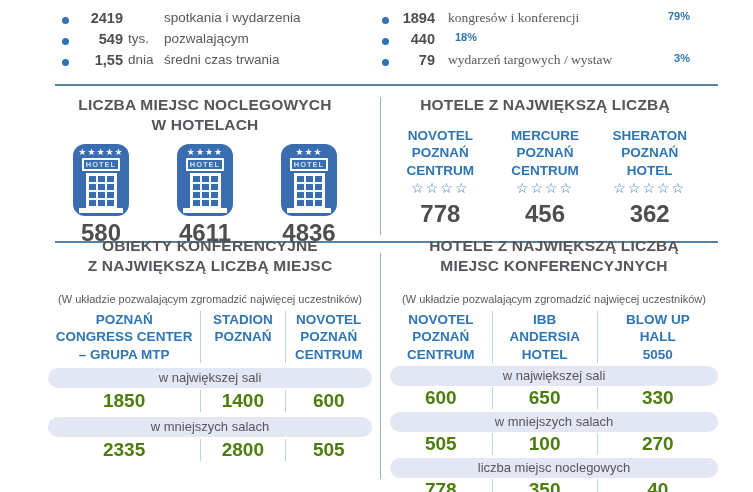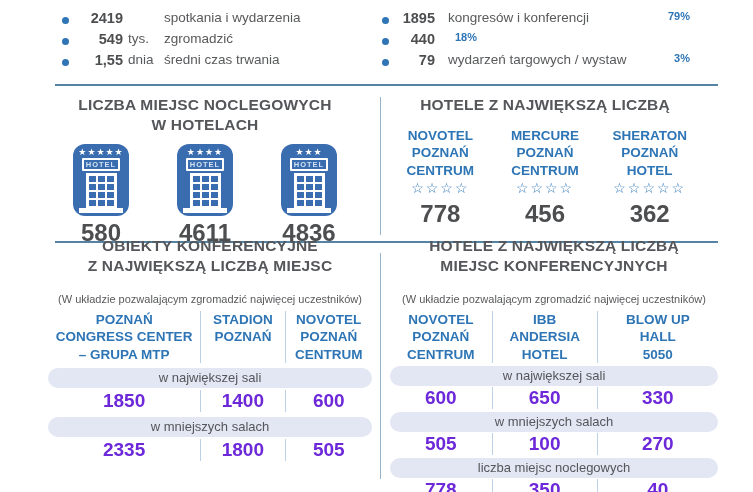--- a/index.html
+++ b/index.html
@@ -11,21 +11,21 @@
   
   .stats-row{position:absolute;top:10px;left:0;width:753px;display:flex;}
   .stats-left{margin-left:62px;width:300px;}
   .stats-right{margin-left:20px;width:308px;}
   .stat-line{display:flex;align-items:flex-start;height:21px;font-size:13.5px;color:#58595B;}
   .bullet{width:7px;height:7px;border-radius:50%;background:#2E75B6;align-self:center;flex:0 0 7px;}
   .stat-value{font-weight:bold;color:#4D4E50;font-size:14.5px;width:44px;text-align:right;margin-left:10px;}
   .stat-unit{width:34px;margin-left:5px;}
   .stat-label{margin-left:2px;white-space:nowrap;}
   .stats-right .stat-value{width:36px;}
-  .stats-right .stat-label{margin-left:13px;flex:1;}
+  .stats-right .stat-label{margin-left:13px;flex:1;font-family:Liberation Serif, serif;}
   .stat-pct{font-weight:bold;color:#2E75B6;font-size:11px;width:42px;text-align:right;}
   
   .hr{position:absolute;left:55px;width:663px;height:2px;background:#5583A4;}
   .hr1{top:84px;} .hr2{top:241px;}
   .vdiv{position:absolute;left:380px;width:1px;background:#95B2C8;}
   .vdiv1{top:97px;height:138px;} .vdiv2{top:253px;height:226px;}
   
   .sec-title{font-size:15.5px;font-weight:bold;color:#54565A;text-align:center;line-height:1.28;letter-spacing:.2px;}
   .sec-sub{font-size:11px;color:#58595B;text-align:center;margin-top:17px;white-space:nowrap;}
   
@@ -47,21 +47,21 @@
   .hotel-stars{color:#2E75B6;font-size:14px;letter-spacing:2px;line-height:17px;margin-top:1px;white-space:nowrap;}
   
   .tbl{position:absolute;top:236px;}
   .tbl-left{left:48px;width:324px;}
   .tbl-right{left:390px;width:328px;}
   .cols-head{display:flex;margin-top:6px;}
   .col-h{font-size:13.5px;font-weight:bold;color:#2E75B6;text-align:center;line-height:1.3;padding:0 3px;box-sizing:border-box;}
   .col-h+.col-h{border-left:1px solid #BCD1E5;}
   .pill{background:#E3E6F3;border-radius:10px;height:20px;line-height:20px;text-align:center;font-size:13px;color:#54565A;}
   .vals{display:flex;}
-  .val{font-size:19px;font-weight:bold;color:#6d28d9;text-align:center;line-height:22px;box-sizing:border-box;}
+  .val{font-size:19px;font-weight:bold;color:#4d7c0f;text-align:center;line-height:22px;box-sizing:border-box;}
   .val+.val{border-left:1px solid #BCD1E5;}
   .tbl-left .c1{width:47%;} .tbl-left .c2{width:26%;} .tbl-left .c3{width:27%;}
   .tbl-right .c1{width:31%;} .tbl-right .c2{width:32%;} .tbl-right .c3{width:37%;}
   .tbl-left .pill{margin:5px 0 2px 0;}
   .tbl-left .vals{margin-bottom:2px;}
   .tbl-right .pill{margin:3px 0 1px 0;}
 </style>
 </head>
 <body>
 
@@ -72,33 +72,33 @@
       <div class="stat-line">
         <span class="bullet"></span>
         <span class="stat-value">2419</span>
         <span class="stat-unit"></span>
         <span class="stat-label">spotkania i wydarzenia</span>
       </div>
       <div class="stat-line">
         <span class="bullet"></span>
         <span class="stat-value">549</span>
         <span class="stat-unit">tys.</span>
-        <span class="stat-label">zgromadzić</span>
+        <span class="stat-label">pozwalającym</span>
       </div>
       <div class="stat-line">
         <span class="bullet"></span>
         <span class="stat-value">1,55</span>
         <span class="stat-unit">dnia</span>
         <span class="stat-label">średni czas trwania</span>
       </div>
     </div>
     <div class="stats-right">
       <div class="stat-line">
         <span class="bullet"></span>
-        <span class="stat-value">1895</span>
+        <span class="stat-value">1894</span>
         <span class="stat-label">kongresów i konferencji</span>
         <span class="stat-pct">79%</span>
       </div>
       <div class="stat-line">
         <span class="bullet"></span>
         <span class="stat-value">440</span>
         <span class="stat-pct">18%</span>
       </div>
       <div class="stat-line">
         <span class="bullet"></span>
@@ -250,21 +250,21 @@
     </div>
     <div class="pill">w największej sali</div>
     <div class="vals">
       <div class="val c1">1850</div>
       <div class="val c2">1400</div>
       <div class="val c3">600</div>
     </div>
     <div class="pill">w mniejszych salach</div>
     <div class="vals">
       <div class="val c1">2335</div>
-      <div class="val c2">1800</div>
+      <div class="val c2">2800</div>
       <div class="val c3">505</div>
     </div>
   </div>
 
   <div class="tbl tbl-right">
     <div class="sec-title">
       <div>HOTELE Z NAJWIĘKSZĄ LICZBĄ</div>
       <div>MIEJSC KONFERENCYJNYCH</div>
     </div>
     <div class="sec-sub">(W układzie pozwalającym zgromadzić najwięcej uczestników)</div>

